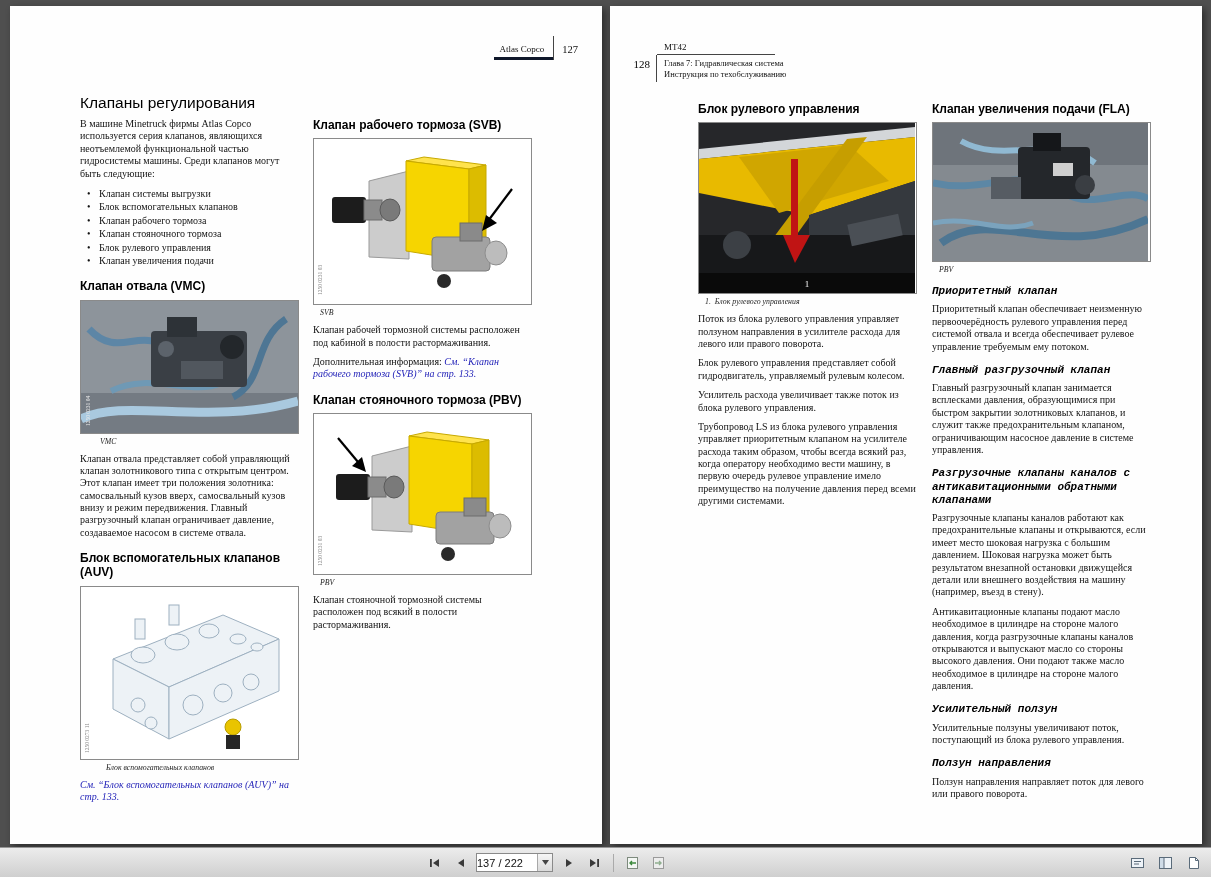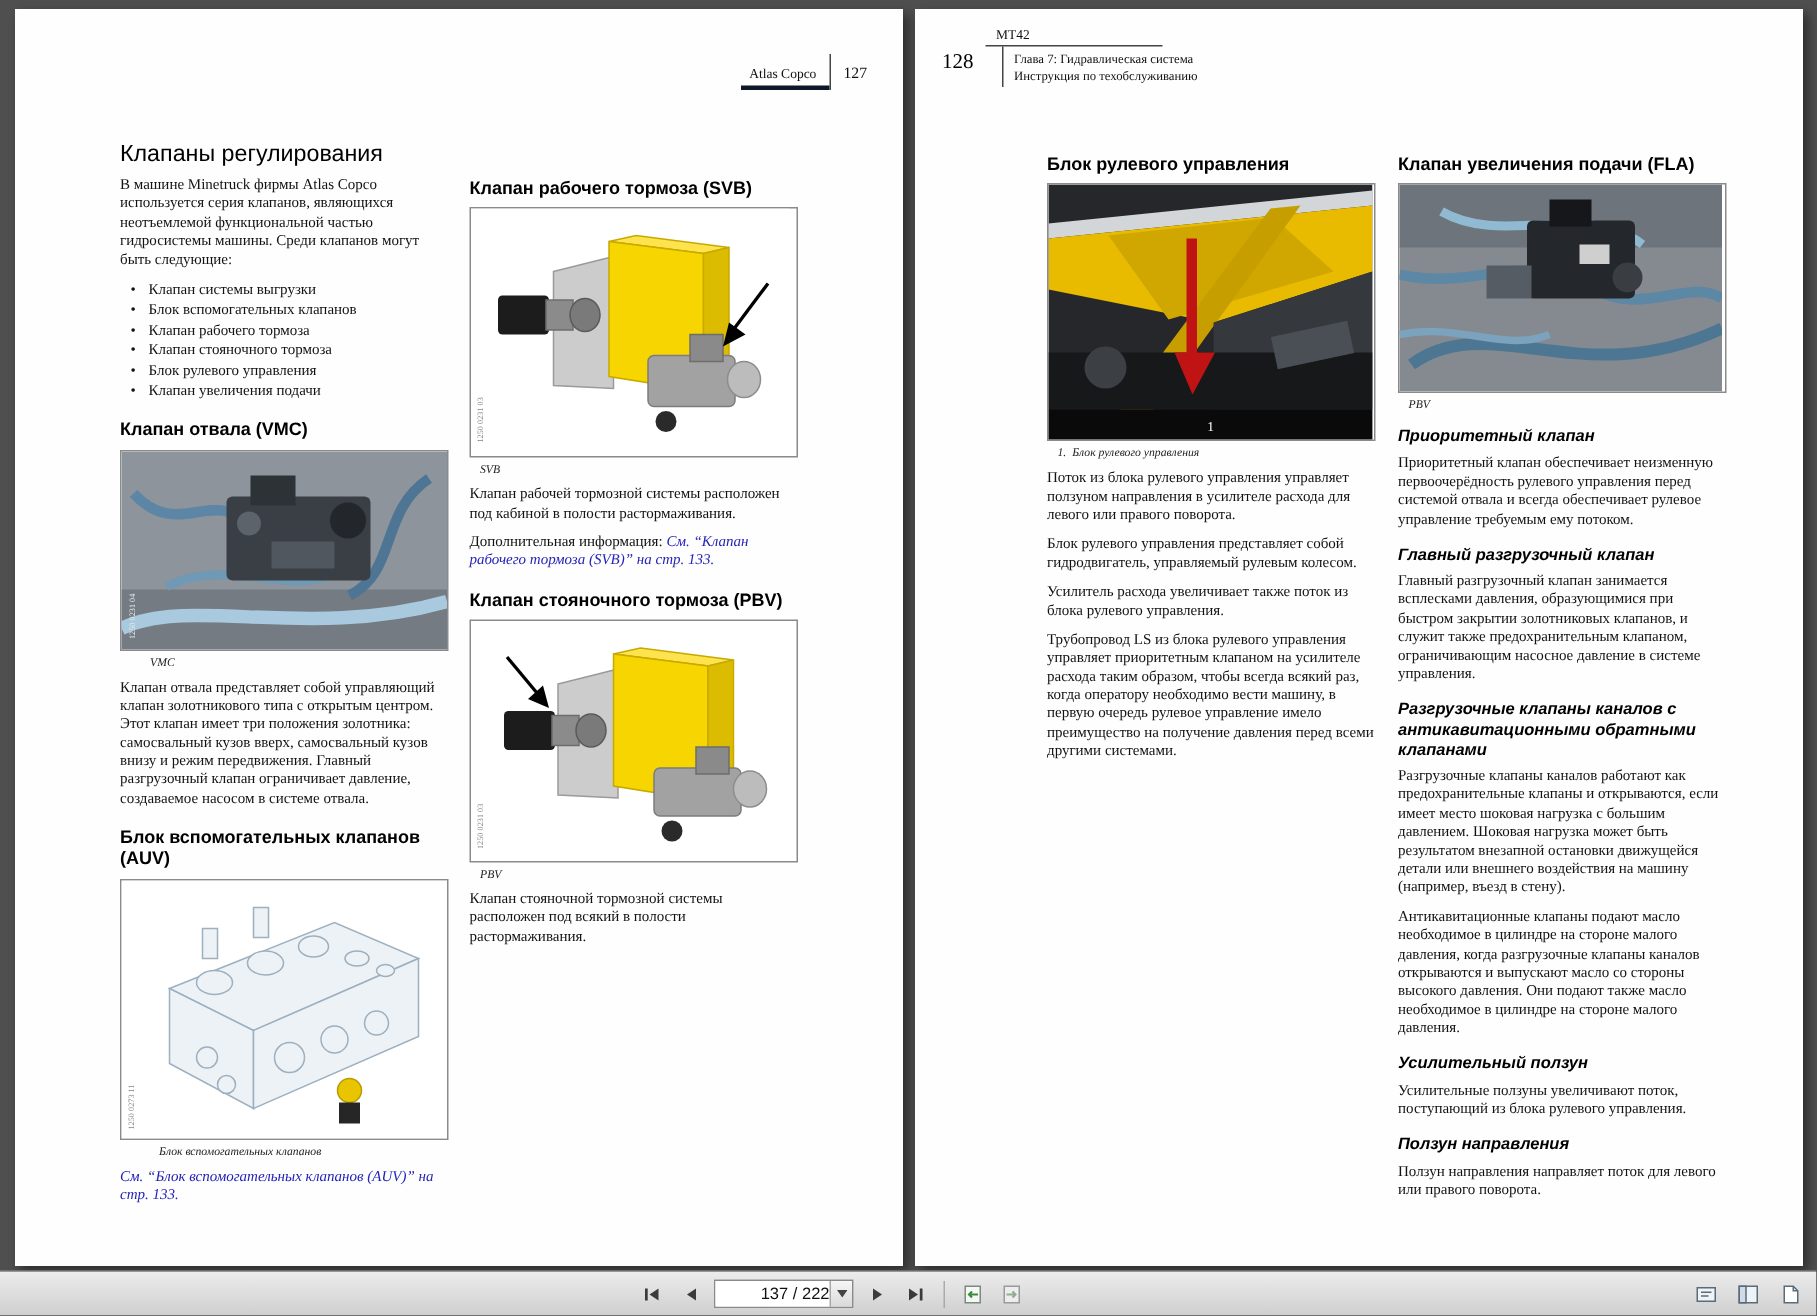--- a/index.html
+++ b/index.html
@@ -12,51 +12,51 @@
   #pageL { left:10px; }
   #pageR { left:610px; }
   .col { position:absolute; width:219px; }
 
   
   .hdr127 { position:absolute; top:30px; right:22px; display:flex; align-items:stretch; }
   .hdr127 .brand { font-size:9px; color:#111; padding:8px 9px 3px 6px; border-bottom:3px solid #0f172a; align-self:flex-end; }
   .hdr127 .vline { width:1px; background:#444; }
   .hdr127 .pnum  { font-size:10.5px; color:#111; padding:8px 2px 0 8px; }
 
-  .hdr128 { position:absolute; top:12px; left:18px; }
+  .hdr128 { position:absolute; top:36px; left:18px; }
   .hdr128 .h-model { margin-left:29px; width:118px; font-size:9px; color:#111; padding:0 0 2px 7px; border-bottom:1px solid #444; }
   .hdr128 .h-row { display:flex; }
-  .hdr128 .h-num { font-size:14px; width:22px; text-align:left; margin-right:18px; padding-top:3px; }
+  .hdr128 .h-num { font-size:11px; width:22px; text-align:right; margin-right:6px; padding-top:3px; }
   .hdr128 .h-vline { width:1px; background:#444; }
   .hdr128 .h-lines { padding:3px 0 2px 7px; font-size:8.5px; line-height:1.32; color:#111; }
   .hdr128 .h-lines span { display:block; }
 
   
   .h-title { font-family:"Liberation Sans",sans-serif; font-weight:normal; font-size:15.5px; line-height:1.1; color:#000; margin:0 0 7px; }
   .h-sec   { font-family:"Liberation Sans",sans-serif; font-weight:bold; font-size:12px; line-height:1.18; color:#000; margin:12px 0 6px; }
   .h-sec.first { margin-top:0; }
-  .h-sub   { font-family:Liberation Sans, sans-serif; font-weight:bold; font-style:italic; font-size:11px; line-height:1.2; color:#000; margin:11px 0 5px; }
+  .h-sub   { font-family:Liberation Mono, monospace; font-weight:bold; font-style:italic; font-size:11px; line-height:1.2; color:#000; margin:11px 0 5px; }
   p.body   { font-size:10px; line-height:1.24; color:#131313; margin:0 0 7px; }
   ul.bullets { list-style:none; margin:1px 0 8px 4px; }
   ul.bullets li { position:relative; font-size:10px; line-height:1.34; padding-left:15px; color:#131313; }
   ul.bullets li::before { content:"•"; position:absolute; left:3px; top:0; }
   .fig { border:1px solid #8a8a8a; background:#fff; line-height:0; }
   .fig-cap { font-size:7.8px; font-style:italic; color:#222; margin:3px 0 7px 20px; }
   .fig-cap.tight { margin-left:7px; }
   .blue { color:#2323b8; font-style:italic; }
   p.linkline { font-size:10px; line-height:1.24; margin:2px 0 7px; }
   svg { display:block; }
 
   
   .toolbar { position:absolute; left:0; bottom:0; width:1211px; height:30px;
              background:linear-gradient(#ececec,#cfcfcf); border-top:1px solid #979797; }
   .nav-cluster { position:absolute; left:424px; top:0; height:100%; display:flex; align-items:center; gap:5px; }
   .tb-btn { width:21px; height:21px; display:flex; align-items:center; justify-content:center; border-radius:3px; cursor:default; }
   .pg-box { display:flex; align-items:stretch; background:#fff; border:1px solid #8a8a8a; height:19px; }
-  .pg-input { border:none; outline:none; width:76px; font-family:"Liberation Sans",sans-serif; font-size:11px; text-align:right; color:#111; }
+  .pg-input { border:none; outline:none; width:60px; font-family:"Liberation Sans",sans-serif; font-size:11px; text-align:left; color:#111; }
   .pg-dd { width:15px; border-left:1px solid #a8a8a8; background:linear-gradient(#f6f6f6,#dadada); display:flex; align-items:center; justify-content:center; }
   .tb-sep { width:1px; height:18px; background:#aaa; margin:0 3px; }
   .right-cluster { position:absolute; right:7px; top:0; height:100%; display:flex; align-items:center; gap:7px; }
 </style>
 </head>
 <body>
 
 <div class="page" id="pageL">
 
   <div class="hdr127">

